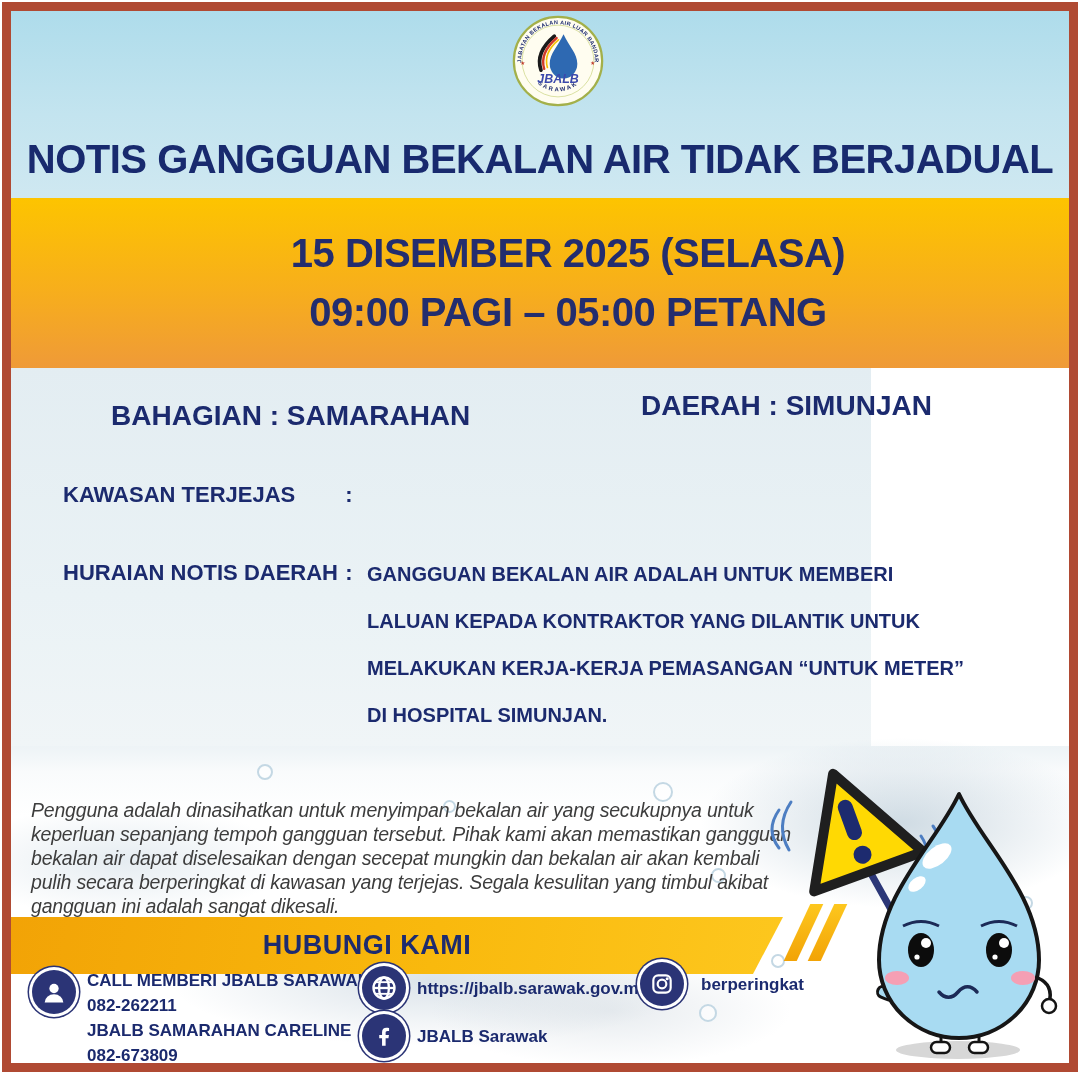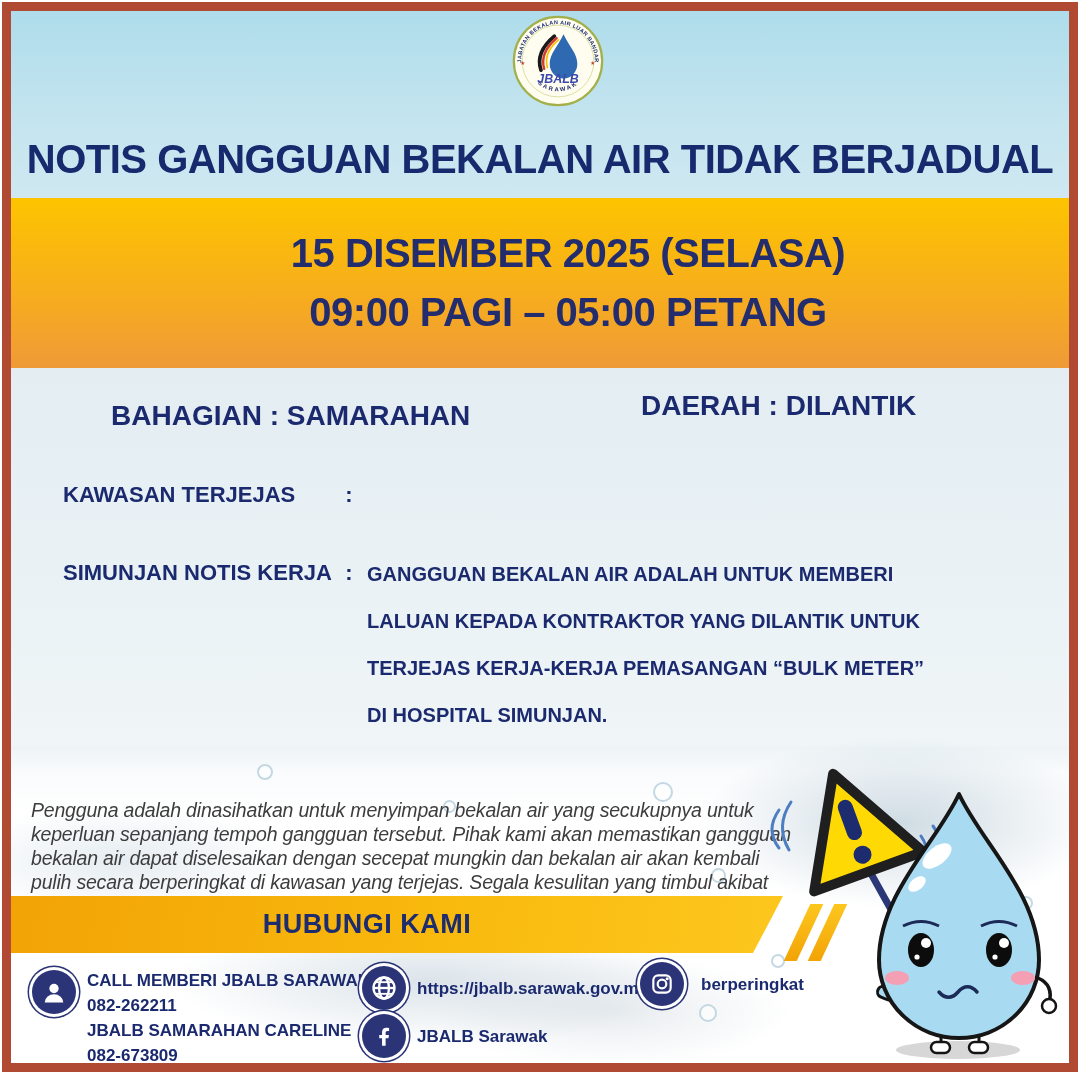--- a/index.html
+++ b/index.html
@@ -16,21 +16,21 @@
          color:#182a6e;font-weight:bold;font-size:40px;letter-spacing:-0.5px;white-space:nowrap;}
 
   
   .schedule{position:absolute;left:0;top:187px;width:1058px;height:170px;
             background:linear-gradient(180deg,#fdc400 0%,#f7ae1c 55%,#ef9a38 100%);
             display:flex;flex-direction:column;align-items:center;justify-content:center;gap:14px;}
   .schedule .line{color:#232d6e;font-weight:bold;font-size:40px;letter-spacing:-0.5px;
                   white-space:nowrap;transform:translateX(28px);text-align:right;}
 
   
-  .info{position:absolute;left:0;top:357px;width:1058px;height:378px;
+  .info{position:absolute;left:0;top:357px;width:860px;height:378px;
         background:linear-gradient(180deg,#e3edf2 0%,#eaf2f5 60%,#f0f5f7 100%);
         color:#1b2a6e;}
   .region-bahagian{position:absolute;left:100px;top:32px;font-size:28px;font-weight:bold;white-space:nowrap;}
   .region-daerah{position:absolute;left:630px;top:22px;font-size:28px;font-weight:bold;white-space:nowrap;}
   .detail-row{position:absolute;left:52px;width:960px;display:grid;grid-template-columns:268px 36px 1fr;}
   .detail-row .lbl{font-size:22px;font-weight:bold;white-space:nowrap;}
   .detail-row .colon{font-size:22px;font-weight:bold;text-align:center;}
   .detail-row .val{font-size:22px;font-weight:bold;white-space:nowrap;}
   .row-kawasan{top:114px;}
   .row-huraian{top:192px;}
@@ -46,21 +46,21 @@
        background:radial-gradient(closest-side,rgba(168,190,205,.55),rgba(168,190,205,0));}
   .sp3{left:-60px;top:60px;width:340px;height:110px;
        background:radial-gradient(closest-side,rgba(190,208,220,.4),rgba(190,208,220,0));}
   .sp4{left:420px;top:210px;width:360px;height:110px;
        background:radial-gradient(closest-side,rgba(188,200,210,.35),rgba(188,200,210,0));}
   .droplet{position:absolute;border:2px solid #c4d8e4;border-radius:50%;background:rgba(255,255,255,.6);}
 
   .advisory{position:absolute;left:20px;top:52px;width:764px;
             font-style:italic;font-size:19.5px;line-height:24px;color:#3d3d3d;letter-spacing:-0.2px;}
 
-  .contact-band{position:absolute;left:0px;top:150px;width:772px;height:57px;
+  .contact-band{position:absolute;left:0px;top:171px;width:772px;height:57px;
                 background:linear-gradient(100deg,#f2a306 0%,#f9b90d 55%,#fdc71e 100%);
                 clip-path:polygon(0 0,100% 0,calc(100% - 30px) 100%,0 100%);
                 display:flex;align-items:center;justify-content:center;}
   .contact-band .band-label{color:#1d2b6f;font-size:27px;font-weight:bold;letter-spacing:0.5px;
                             transform:translateX(-30px);}
   .slash{position:absolute;top:158px;height:57px;width:13px;
          background:linear-gradient(180deg,#fdc71e,#f2a306);transform:skewX(-25deg);}
   .slash1{left:786px;} .slash2{left:810px;}
 
   
@@ -112,34 +112,34 @@
       <div class="title">NOTIS GANGGUAN BEKALAN AIR TIDAK BERJADUAL</div>
     </div>
 
     <div class="schedule">
       <div class="line">15 DISEMBER 2025 (SELASA)</div>
       <div class="line">09:00 PAGI – 05:00 PETANG</div>
     </div>
 
     <div class="info">
       <div class="region-bahagian">BAHAGIAN : SAMARAHAN</div>
-      <div class="region-daerah">DAERAH : DILANTIK</div>
+      <div class="region-daerah">DAERAH : SIMUNJAN</div>
 
       <div class="detail-row row-kawasan">
         <div class="lbl">KAWASAN TERJEJAS</div>
         <div class="colon">:</div>
       </div>
 
       <div class="detail-row row-huraian">
-        <div class="lbl">SIMUNJAN NOTIS KERJA</div>
+        <div class="lbl">HURAIAN NOTIS DAERAH</div>
         <div class="colon">:</div>
         <div class="huraian-lines">
           <div class="hline">GANGGUAN BEKALAN AIR ADALAH UNTUK MEMBERI</div>
           <div class="hline">LALUAN KEPADA KONTRAKTOR YANG DILANTIK UNTUK</div>
-          <div class="hline">TERJEJAS KERJA-KERJA PEMASANGAN “BULK METER”</div>
+          <div class="hline">MELAKUKAN KERJA-KERJA PEMASANGAN “UNTUK METER”</div>
           <div class="hline">DI HOSPITAL SIMUNJAN.</div>
         </div>
       </div>
     </div>
 
     <div class="water">
       <div class="splash sp1"></div>
       <div class="splash sp2"></div>
       <div class="splash sp3"></div>
       <div class="splash sp4"></div>

